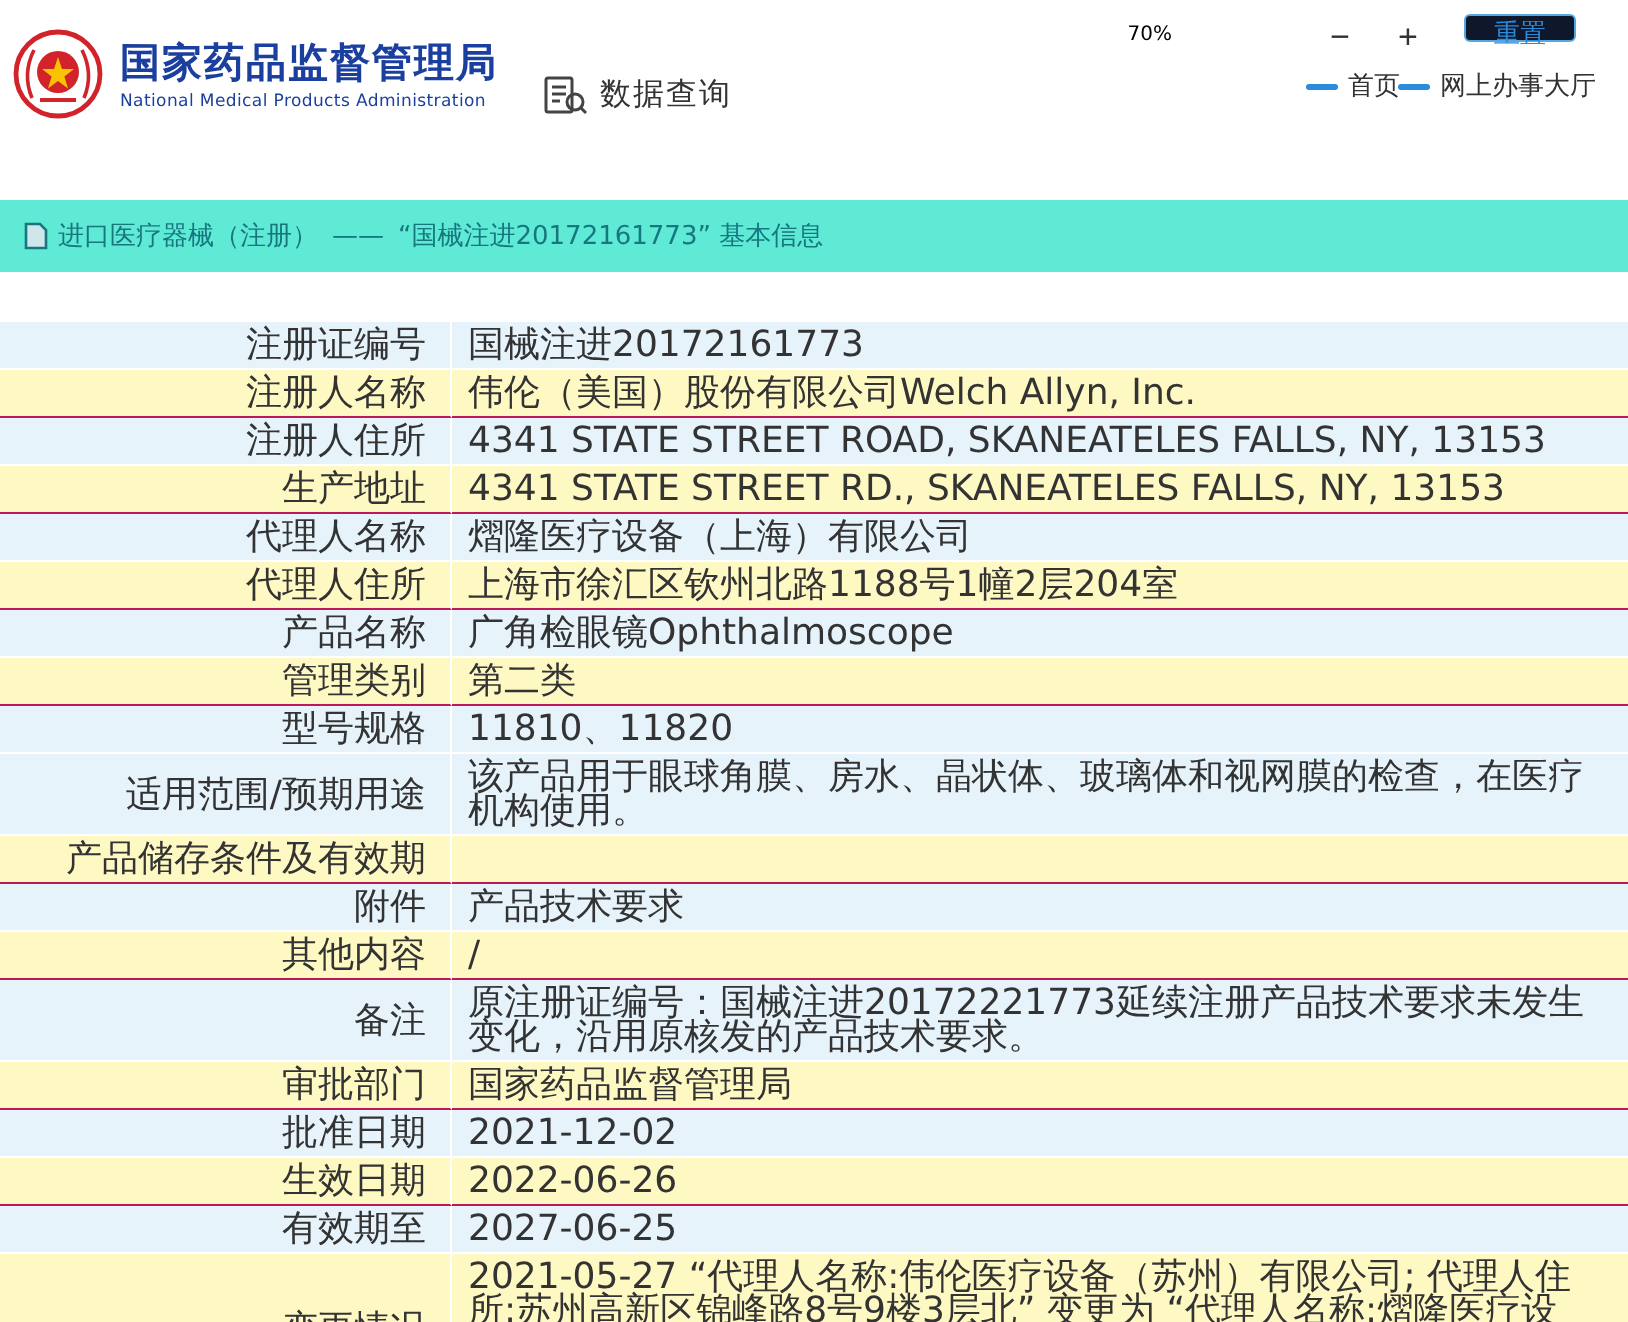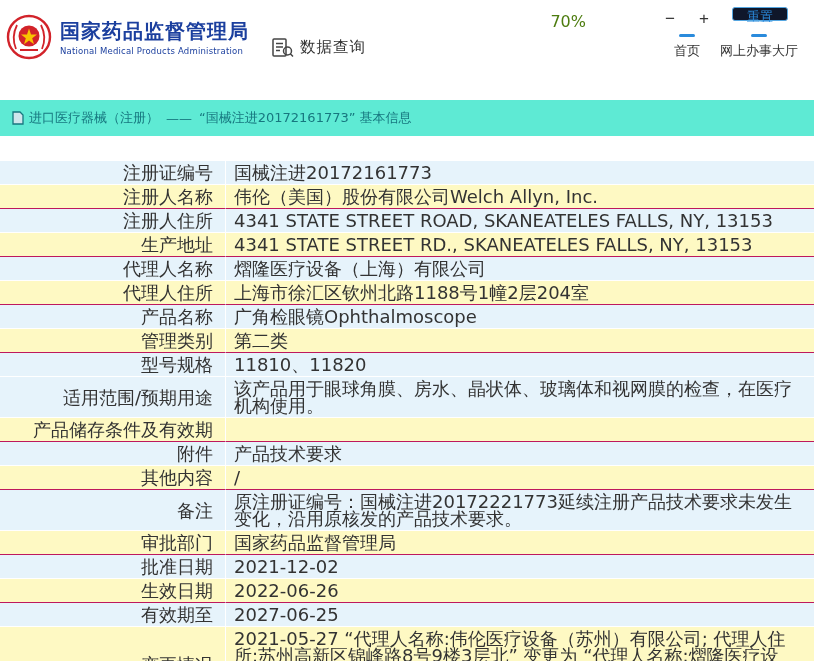--- a/index.html
+++ b/index.html
@@ -9,30 +9,30 @@
   
   .header { position:relative; height:100px; background:#fff; }
   .logo-block { position:absolute; left:6px; top:14px; display:flex; align-items:center; gap:8px; }
   .org-names { display:flex; flex-direction:column; }
   .org-cn { font-size:20px; font-weight:bold; color:#1b3f9e; letter-spacing:1px; white-space:nowrap; }
   .org-en { font-size:8.5px; color:#1b3f9e; letter-spacing:0.2px; margin-top:1px; white-space:nowrap; }
 
   .data-query { position:absolute; left:252px; top:37px; display:flex; align-items:center; gap:6px;
     font-size:15.5px; color:#333; cursor:pointer; letter-spacing:1px;padding-left:20px; }
 
-  .zoom-level { position:absolute; right:228px; top:12px; font-size:16px; color:#4d7c0f; }
+  .zoom-level { position:absolute; right:228px; top:12px; font-size:10px; color:#000000; }
   .zoom-btn { position:absolute; top:8px; width:24px; height:22px; background:transparent; border:none;
     font-size:17px; color:#333; cursor:pointer; line-height:20px; }
   .zoom-out { right:132px; }
   .zoom-in  { right:98px; }
   .reset-btn { position:absolute; right:26px; top:7px; width:56px; height:14px;
     background:#0f172a; border:1px solid #55a7e2; border-radius:3px;
     color:#2a8bdc; font-size:13px; cursor:pointer; }
 
-  .nav-item { position:absolute; top:34px; display:flex; flex-direction:column; align-items:center;
+  .nav-item { position:absolute; top:34px; display:flex; flex-direction:row; align-items:center;
     gap:5px; font-size:13px; color:#333; cursor:pointer; }
   .nav-home { right:114px; }
   .nav-hall { right:16px; }
   .nav-dash { width:16px; height:3px; border-radius:2px; background:#2a8bdc; }
 
   
   .breadcrumb { height:36px; background:#5eead4; display:flex; align-items:center;
     padding-left:12px; gap:5px; font-size:13px; color:#17777f; white-space:nowrap; }
   .bc-sep { margin:0 2px; }
 

